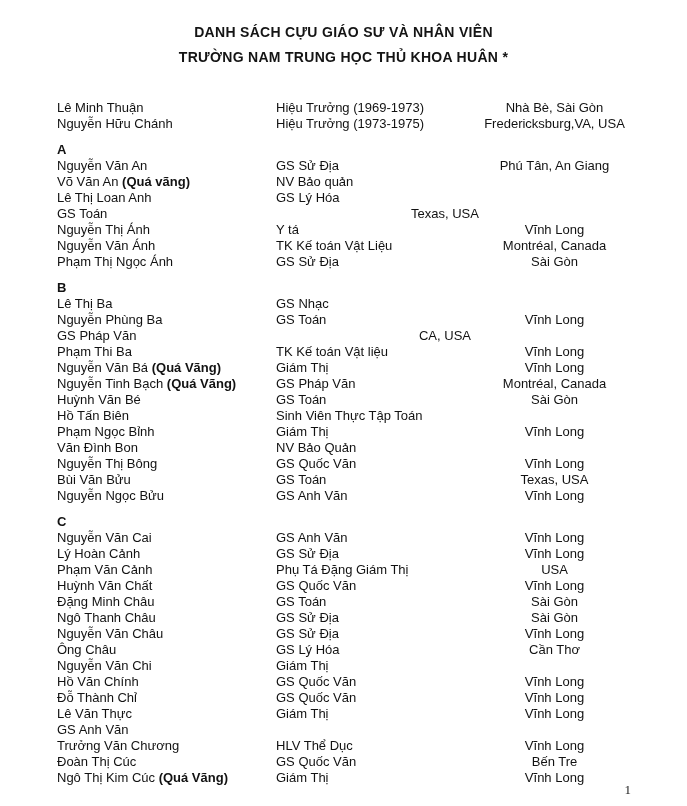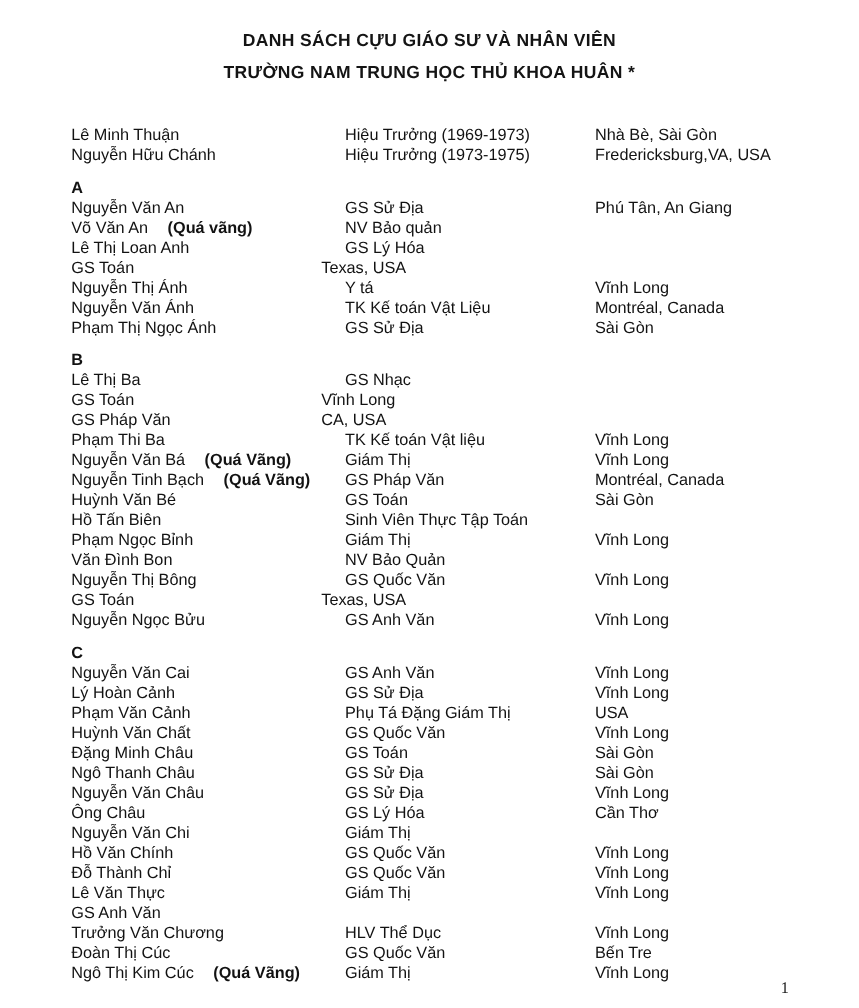--- a/index.html
+++ b/index.html
@@ -49,29 +49,28 @@
     font-size: 13px;
     line-height: 16px;
     white-space: nowrap;
   }
   .c-name {
     flex: 0 0 219px;
     overflow: hidden;
   }
   .c-name b {
     font-weight: bold;
-    margin-left: 12px;
   }
   .c-role {
     flex: 0 0 200px;
     overflow: hidden;
   }
   .c-loc {
     flex: 1 1 auto;
-    text-align: left;
+    text-align: center;
   }
   .page-number {
     position: absolute;
     right: 56px;
     bottom: 8px;
     font-family: "Liberation Serif", serif;
     font-size: 13px;
     color: #222222;
   }
 </style>
@@ -135,20 +134,21 @@
         </div>
       </div>
       <div class="section">
         <div class="section-letter">B</div>
         <div class="row">
           <span class="c-name">Lê Thị Ba</span>
           <span class="c-role">GS Nhạc</span>
           <span class="c-loc"></span>
         </div>
         <div class="row">
+          <span class="c-name">Nguyễn Phùng Ba</span>
           <span class="c-role">GS Toán</span>
           <span class="c-loc">Vĩnh Long</span>
         </div>
         <div class="row">
           <span class="c-role">GS Pháp Văn</span>
           <span class="c-loc">CA, USA</span>
         </div>
         <div class="row">
           <span class="c-name">Phạm Thi Ba</span>
           <span class="c-role">TK Kế toán Vật liệu</span>
@@ -183,20 +183,21 @@
           <span class="c-name">Văn Đình Bon</span>
           <span class="c-role">NV Bảo Quản</span>
           <span class="c-loc"></span>
         </div>
         <div class="row">
           <span class="c-name">Nguyễn Thị Bông</span>
           <span class="c-role">GS Quốc Văn</span>
           <span class="c-loc">Vĩnh Long</span>
         </div>
         <div class="row">
+          <span class="c-name">Bùi Văn Bửu</span>
           <span class="c-role">GS Toán</span>
           <span class="c-loc">Texas, USA</span>
         </div>
         <div class="row">
           <span class="c-name">Nguyễn Ngọc Bửu</span>
           <span class="c-role">GS Anh Văn</span>
           <span class="c-loc">Vĩnh Long</span>
         </div>
       </div>
       <div class="section">

